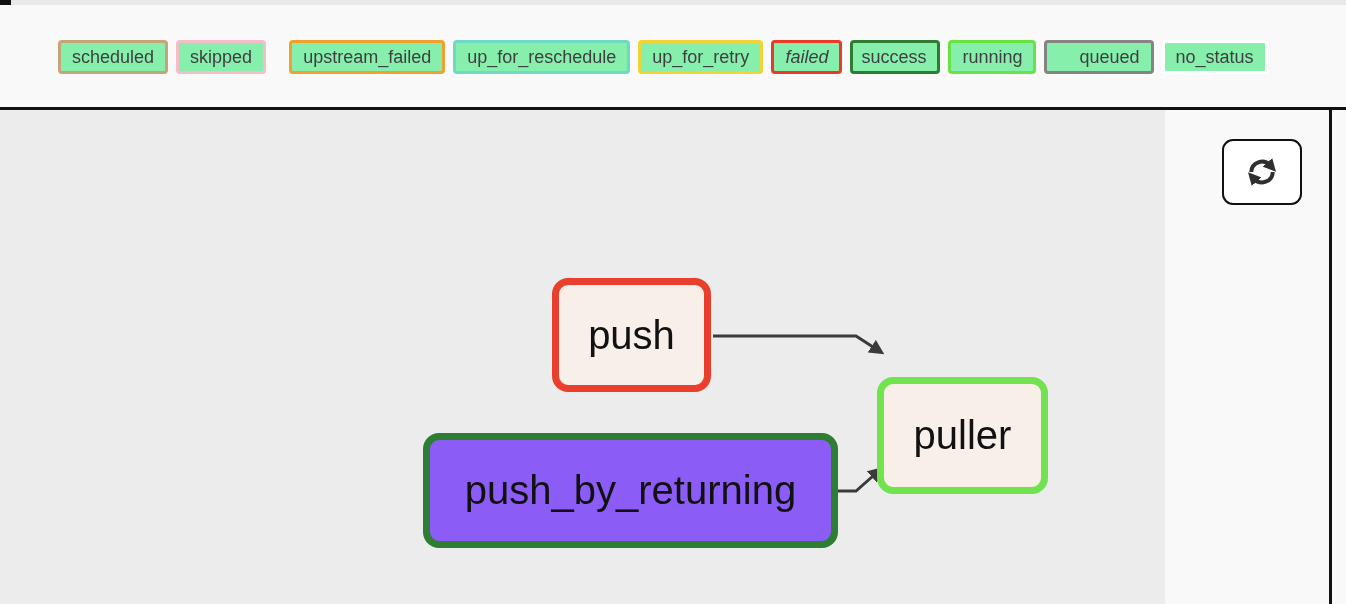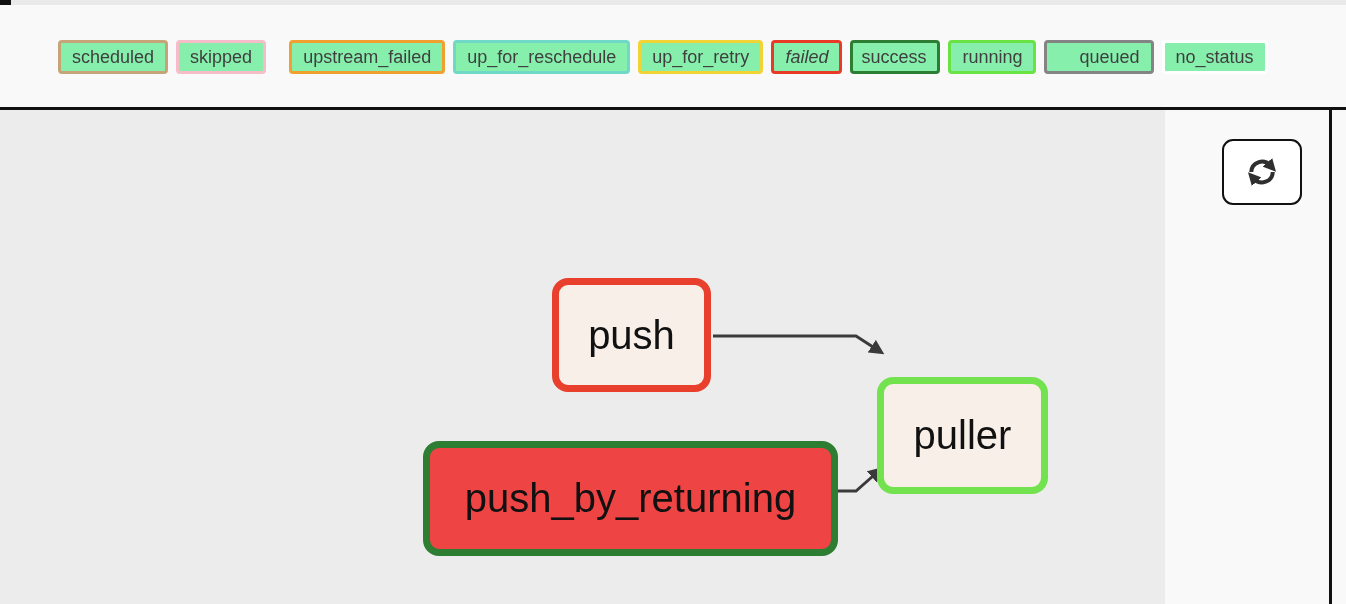--- a/index.html
+++ b/index.html
@@ -145,17 +145,17 @@
         <g fill="none" stroke-width="10" stroke="#2f2f2f">
           <path d="M 23 50 A 27 27 0 0 1 70 33" marker-end="url(#sync-arrow)"></path>
           <path d="M 77 50 A 27 27 0 0 1 30 67" marker-end="url(#sync-arrow)"></path>
         </g>
       </svg>
     </button>
 
     <div class="panel-right-border"></div>
     <div class="panel-right-gutter"></div>
   <div class="node" style="left: 552px; top: 168px; width: 159px; height: 114px; border: 7px solid rgb(232, 64, 44); background: rgb(248, 239, 233);">push</div>
-      <div class="node" style="left: 423px; top: 323px; width: 415px; height: 115px; border: 7px solid rgb(45, 125, 51); background: #ef4444; margin-top: 8px;">push_by_returning</div>
+      <div class="node" style="left: 423px; top: 323px; width: 415px; height: 115px; border: 7px solid rgb(45, 125, 51); background: #8b5cf6;">push_by_returning</div>
       <div class="node" style="left: 877px; top: 243px; width: 171px; height: 117px; border: 7px solid rgb(114, 226, 79); background: rgb(248, 239, 233); margin-top: 24px;">puller</div>
     </div>
 
 </div>
 
 </body></html>

